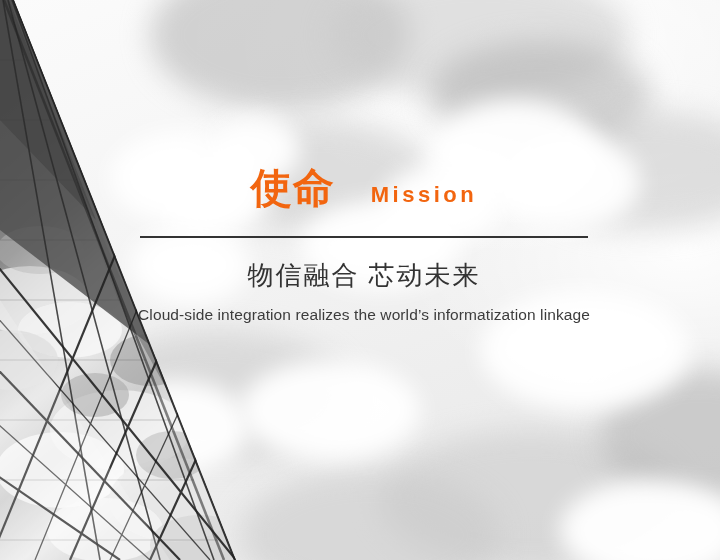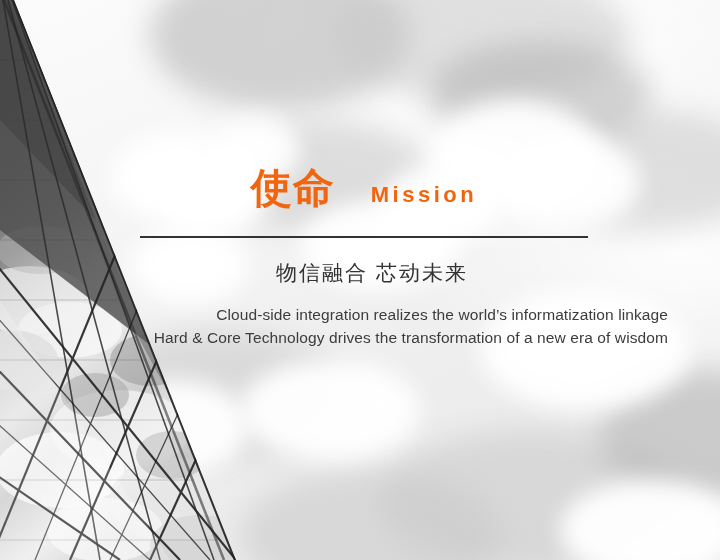--- a/index.html
+++ b/index.html
@@ -104,36 +104,36 @@
   .divider {
     position: absolute;
     left: 140px;
     top: 236px;
     width: 448px;
     height: 2px;
     background: #333333;
   }
   .subtitle-cn {
     position: absolute;
-    left: 148px;
+    left: 140px;
     top: 259px;
     width: 448px;
     text-align: center;
     color: #333333;
-    font-size: 21px;
+    font-size: 26px;
     font-weight: 400;
     letter-spacing: 2px;
     line-height: 1.3;
   }
   .subtitle-en {
     position: absolute;
     left: 60px;
     top: 303px;
     width: 608px;
-    text-align: right;
+    text-align: center;
     color: #3C3C3C;
     font-size: 15.5px;
     font-weight: 400;
     line-height: 23px;
     letter-spacing: 0.1px;
     white-space: nowrap;
   }
 </style>
 </head>
 <body>
@@ -268,17 +268,16 @@
       <span class="heading-cn">使命</span>
       <span class="heading-en">Mission</span>
     </div>
 
     <div class="divider"></div>
 
     <div class="subtitle-cn">物信融合 芯动未来</div>
 
     <div class="subtitle-en">
       <div>Cloud-side integration realizes the world’s informatization linkage</div>
-      <div>Hard &amp; Core Technology drives the transformation of a new era of wisdom</div>
     </div>
 
   </div>
 </div>
 
 </body></html>

